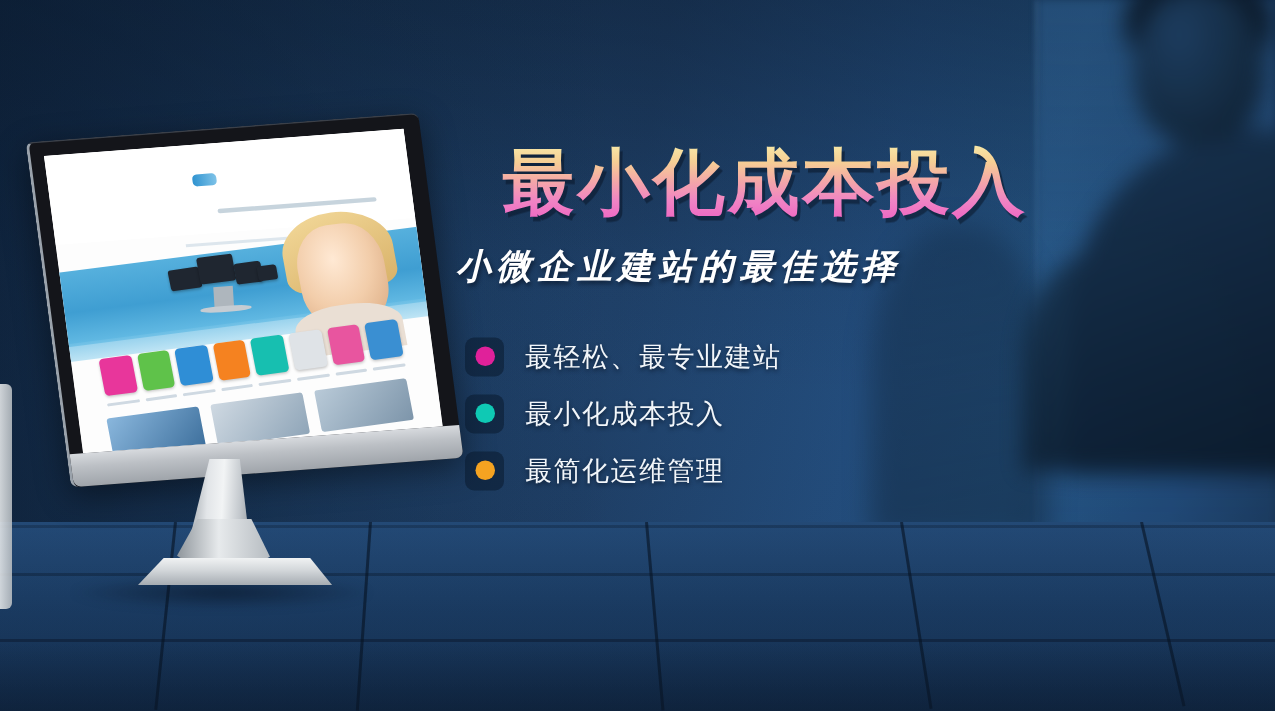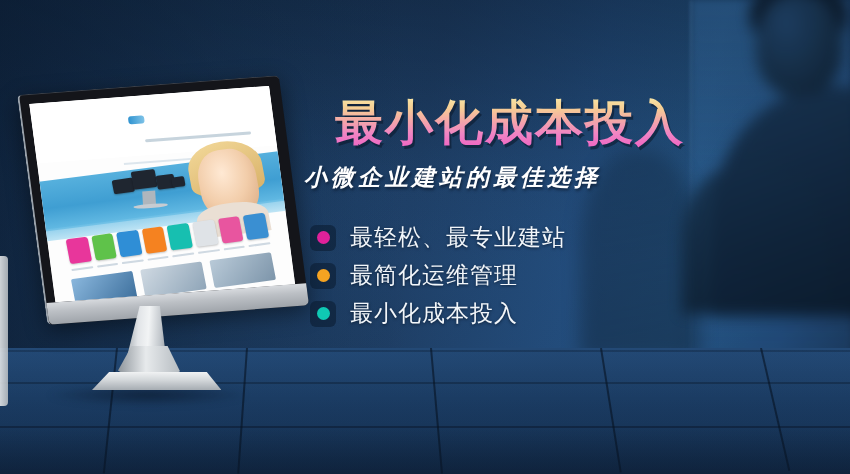--- a/index.html
+++ b/index.html
@@ -202,21 +202,21 @@
   }
   .bullets{margin:0;padding:0 0 0 14px;list-style:none;}
   .bullet{display:flex;align-items:center;height:38px;}
   .dot-wrap{
     width:26px;height:26px;border-radius:6px;margin-right:14px;flex:0 0 auto;
     display:flex;align-items:center;justify-content:center;
     background:rgba(10,26,46,.55);
   }
   .dot{width:13px;height:13px;border-radius:50%;}
   .bullet-text{
-    font-size:23px;color:#f2f6fa;letter-spacing:1px;
+    font-size:18px;color:#f2f6fa;letter-spacing:1px;
     text-shadow:0 1px 3px rgba(8,20,38,.75);
   }
 </style>
 </head>
 <body>
 
 <div class="stage">
 
   <div class="bg-base"></div>
   <div class="bg-vign"></div>
@@ -310,26 +310,26 @@
     <div class="subtitle">小微企业建站的最佳选择</div>
     <ul class="bullets">
       <li class="bullet">
         <span class="dot-wrap">
           <span class="dot" style="background: rgb(224, 33, 154);"></span>
         </span>
         <span class="bullet-text">最轻松、最专业建站</span>
       </li>
       <li class="bullet">
         <span class="dot-wrap">
+          <span class="dot" style="background: rgb(15, 201, 180);"></span>
+        </span>
+        <span class="bullet-text">最小化成本投入</span>
+      </li>
+      <li class="bullet">
+        <span class="dot-wrap">
           <span class="dot" style="background: rgb(245, 163, 33);"></span>
         </span>
         <span class="bullet-text">最简化运维管理</span>
       </li>
-      <li class="bullet">
-        <span class="dot-wrap">
-          <span class="dot" style="background: rgb(15, 201, 180);"></span>
-        </span>
-        <span class="bullet-text">最小化成本投入</span>
-      </li>
     </ul>
   </div>
 
 </div>
 
 </body></html>

